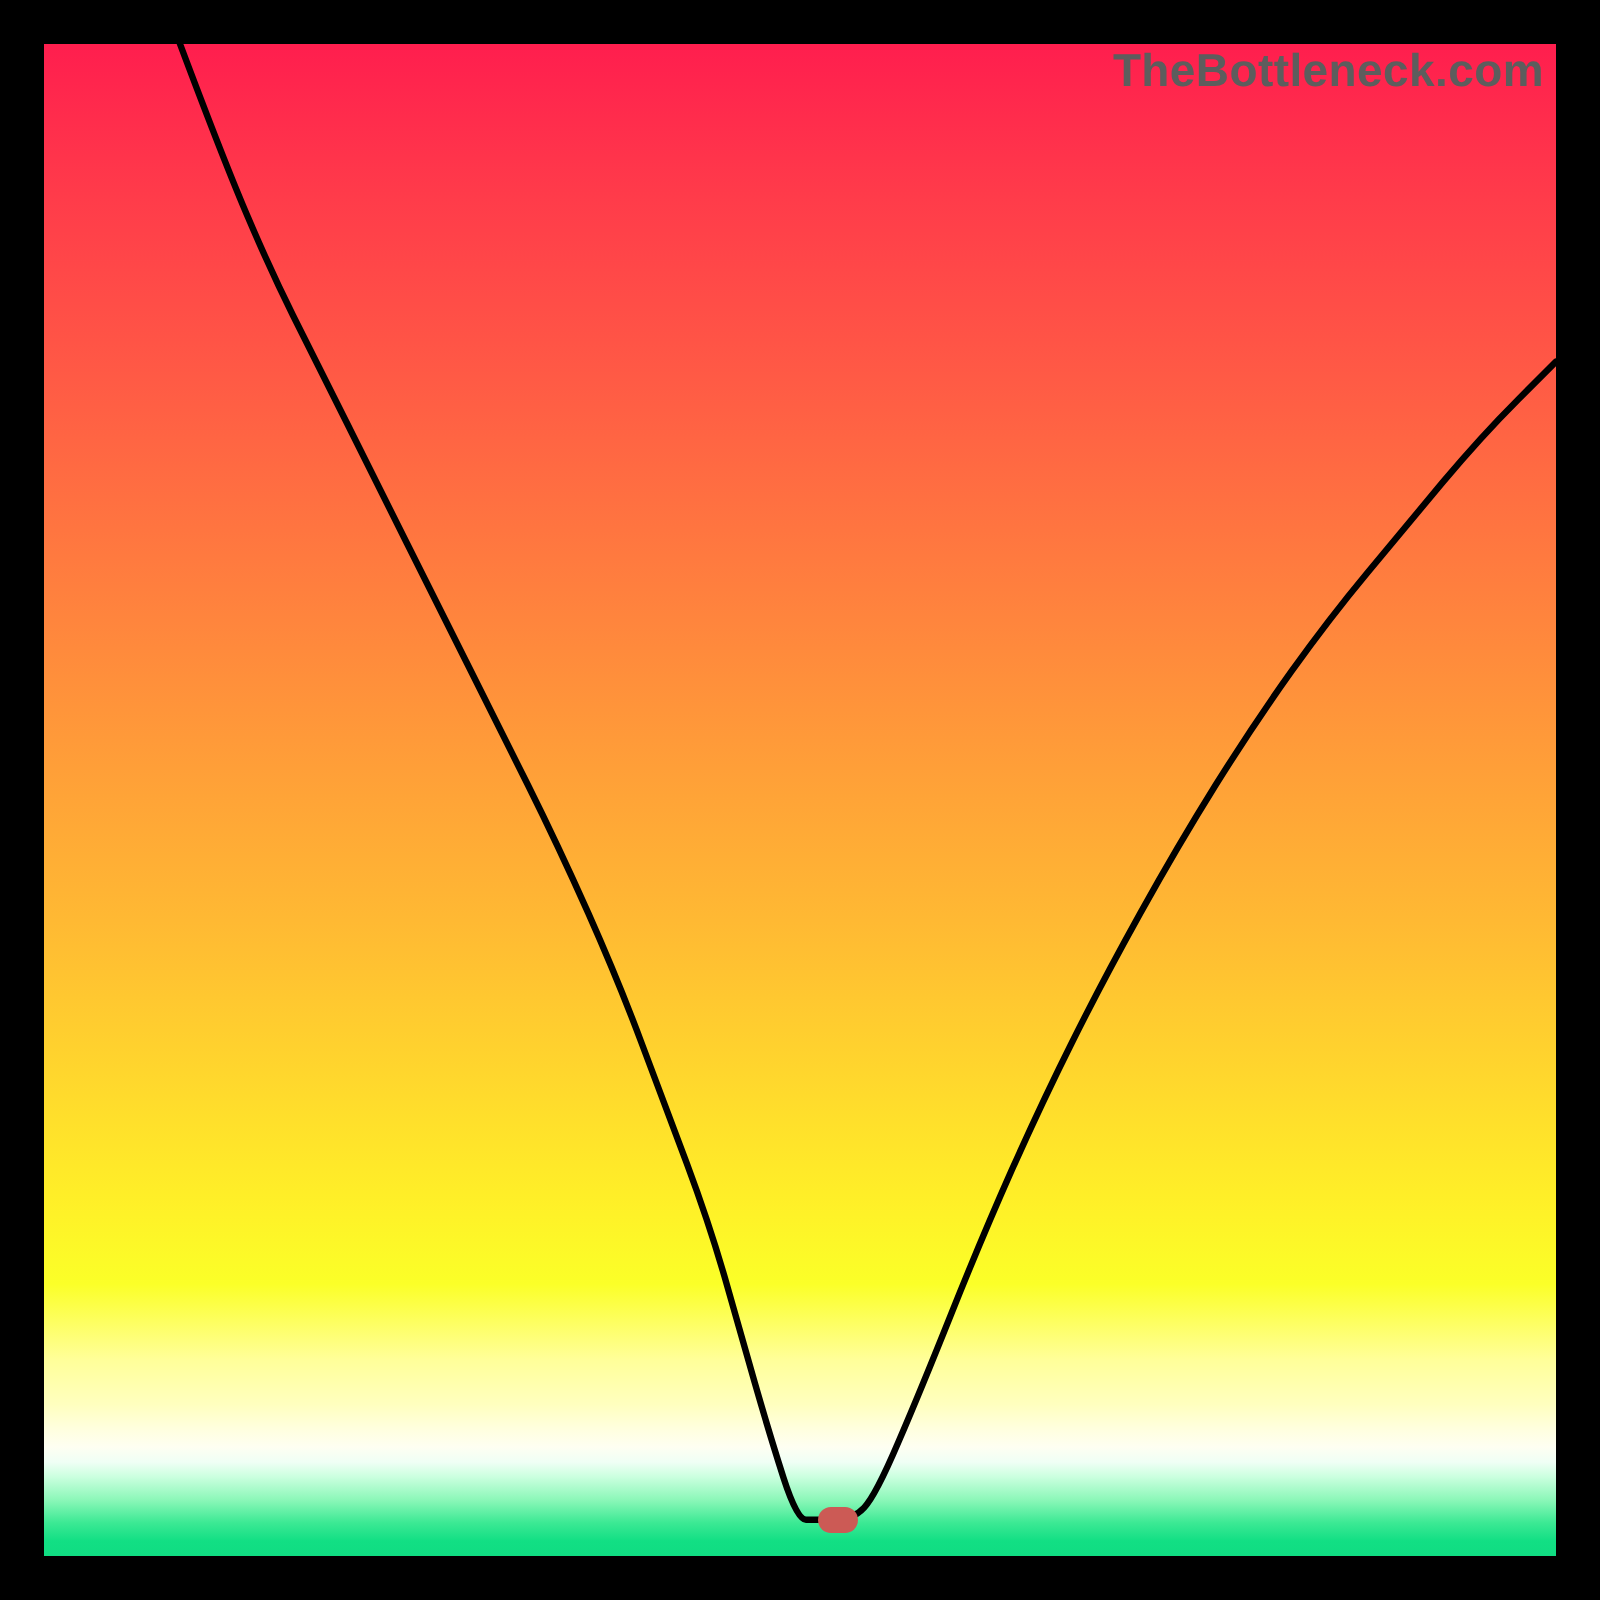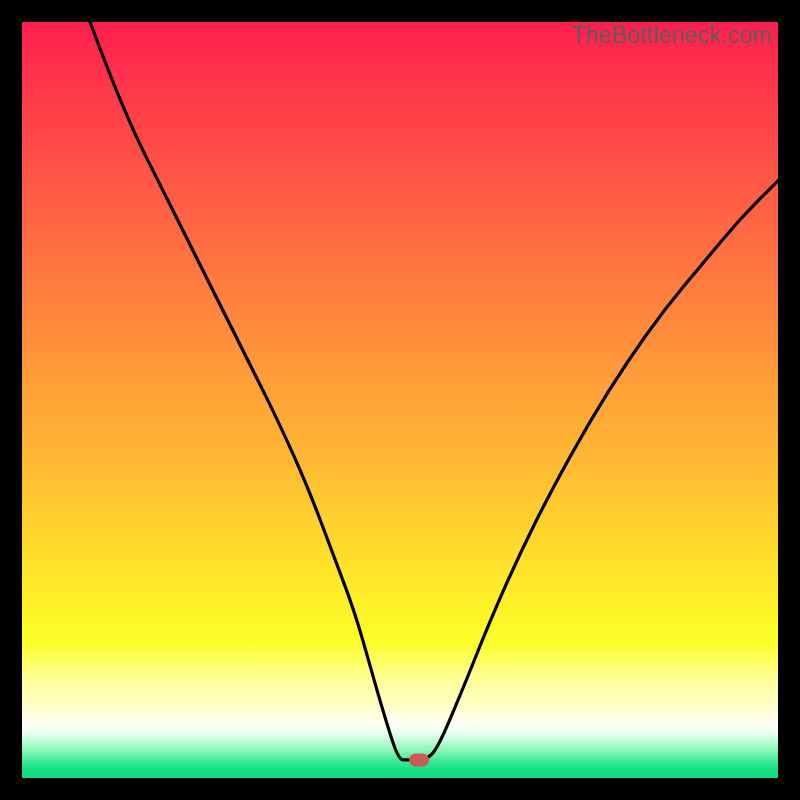--- a/index.html
+++ b/index.html
@@ -47,21 +47,21 @@
       #12df84 99.0%,
       #10dc82 100%
     );
   }
   .watermark {
     position: absolute;
     top: 0px;
     right: 6px;
     color: #5d5d5d;
     font-size: 23px;
-    font-weight: 400;
+    font-weight: 700;
     letter-spacing: 0.2px;
     user-select: none;
   }
   svg.curve {
     position: absolute;
     left: 0;
     top: 0;
     width: 756px;
     height: 756px;
   }

